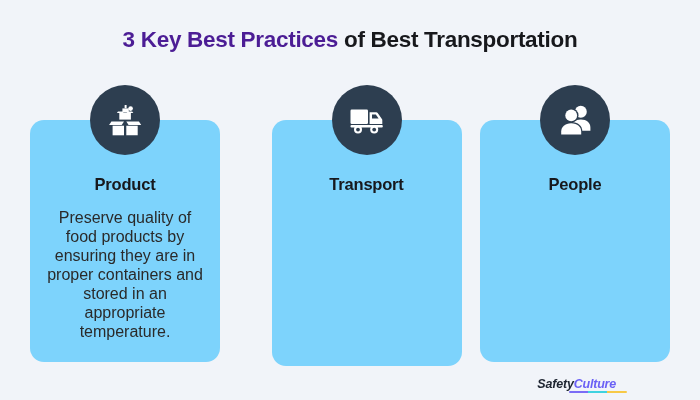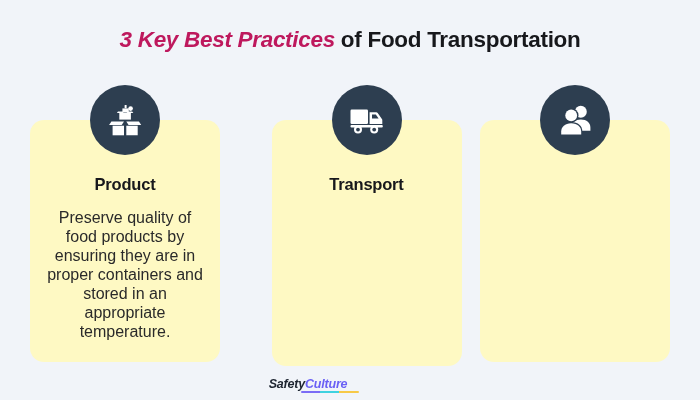--- a/index.html
+++ b/index.html
@@ -22,35 +22,35 @@
     text-align:center;
   }
   .title {
     font-size:22.5px;
     font-weight:bold;
     color:#17181c;
     letter-spacing:-0.3px;
     line-height:28px;
     white-space:nowrap;
   }
-  .title .accent { color:#be185d;font-style:italic; }
+  .title .accent { color:#4c1d95; }
 
   
   .cards {
     position:absolute;
     top:120px; left:30px;
     width:640px;
     display:flex;
     justify-content:space-between;
     align-items:flex-start;
   }
   .card {
     position:relative;
     width:190px;
-    background:#fef9c3;
+    background:#7dd3fc;
     border-radius:14px;
     padding:54px 13px 20px;
     text-align:center;
     min-height:242px;
   }
   .card.tall { min-height:246px;margin-left:33px; }
 
   
   .badge {
     position:absolute;
@@ -79,21 +79,21 @@
     color:#2a2a2a;
     line-height:19px;
     font-weight:400;
   }
 
   
   .footer {
     position:absolute;
     bottom:8px; left:0; width:616px;
     display:flex;
-    justify-content:center;
+    justify-content:flex-end;
     align-items:center;
   }
   .logo {
     position:relative;
     font-size:12.5px;
     font-weight:bold;
     font-style:italic;
     letter-spacing:-0.2px;
     line-height:16px;
   }
@@ -110,21 +110,21 @@
       #f7c948 66%, #f7c948 100%);
     border-radius:1px;
   }
 </style>
 </head>
 <body>
 
 <div class="page">
 
   <div class="title-wrap">
-    <div class="title"><span class="accent">3 Key Best Practices</span><span> of Food Transportation</span></div>
+    <div class="title"><span class="accent">3 Key Best Practices</span><span> of Best Transportation</span></div>
   </div>
 
   <div class="cards">
 
     <div class="card">
       <div class="badge">
         <svg width="40" height="40" viewBox="0 0 40 40" aria-hidden="true">
           <g fill="#ffffff">
 
             <rect x="19.6" y="5.0" width="2.0" height="3.2" rx="0.5"></rect>
@@ -180,20 +180,21 @@
             <circle cx="25.8" cy="11.8" r="6.0"></circle>
             <path d="M25.8 19.4 c6.0 0 9.6 3.4 9.6 8.0 v3.4 h-19.2 v-3.4 c0-4.6 3.6-8.0 9.6-8.0 z"></path>
 
             <circle cx="16.2" cy="15.3" r="7.3" fill="#2d3e50"></circle>
             <circle cx="16.2" cy="15.4" r="5.9"></circle>
             <path d="M16.2 22.0 c-7.0 0-11.1 4.0-11.1 9.3 v3.4 h22.2 v-3.4 c0-5.3-4.1-9.3-11.1-9.3 z" fill="#2d3e50"></path>
             <path d="M16.2 23.2 c-6.3 0-10.0 3.6-10.0 8.4 v2.9 h20.0 v-2.9 c0-4.8-3.7-8.4-10.0-8.4 z"></path>
           </g>
         </svg>
       </div>
+      <div class="card-heading">People</div>
     </div>
 
   </div>
 
   <div class="footer">
     <div class="logo"><span class="s1">Safety</span><span class="s2">Culture</span><span class="logo-underline"></span></div>
   </div>
 
 </div>
 

